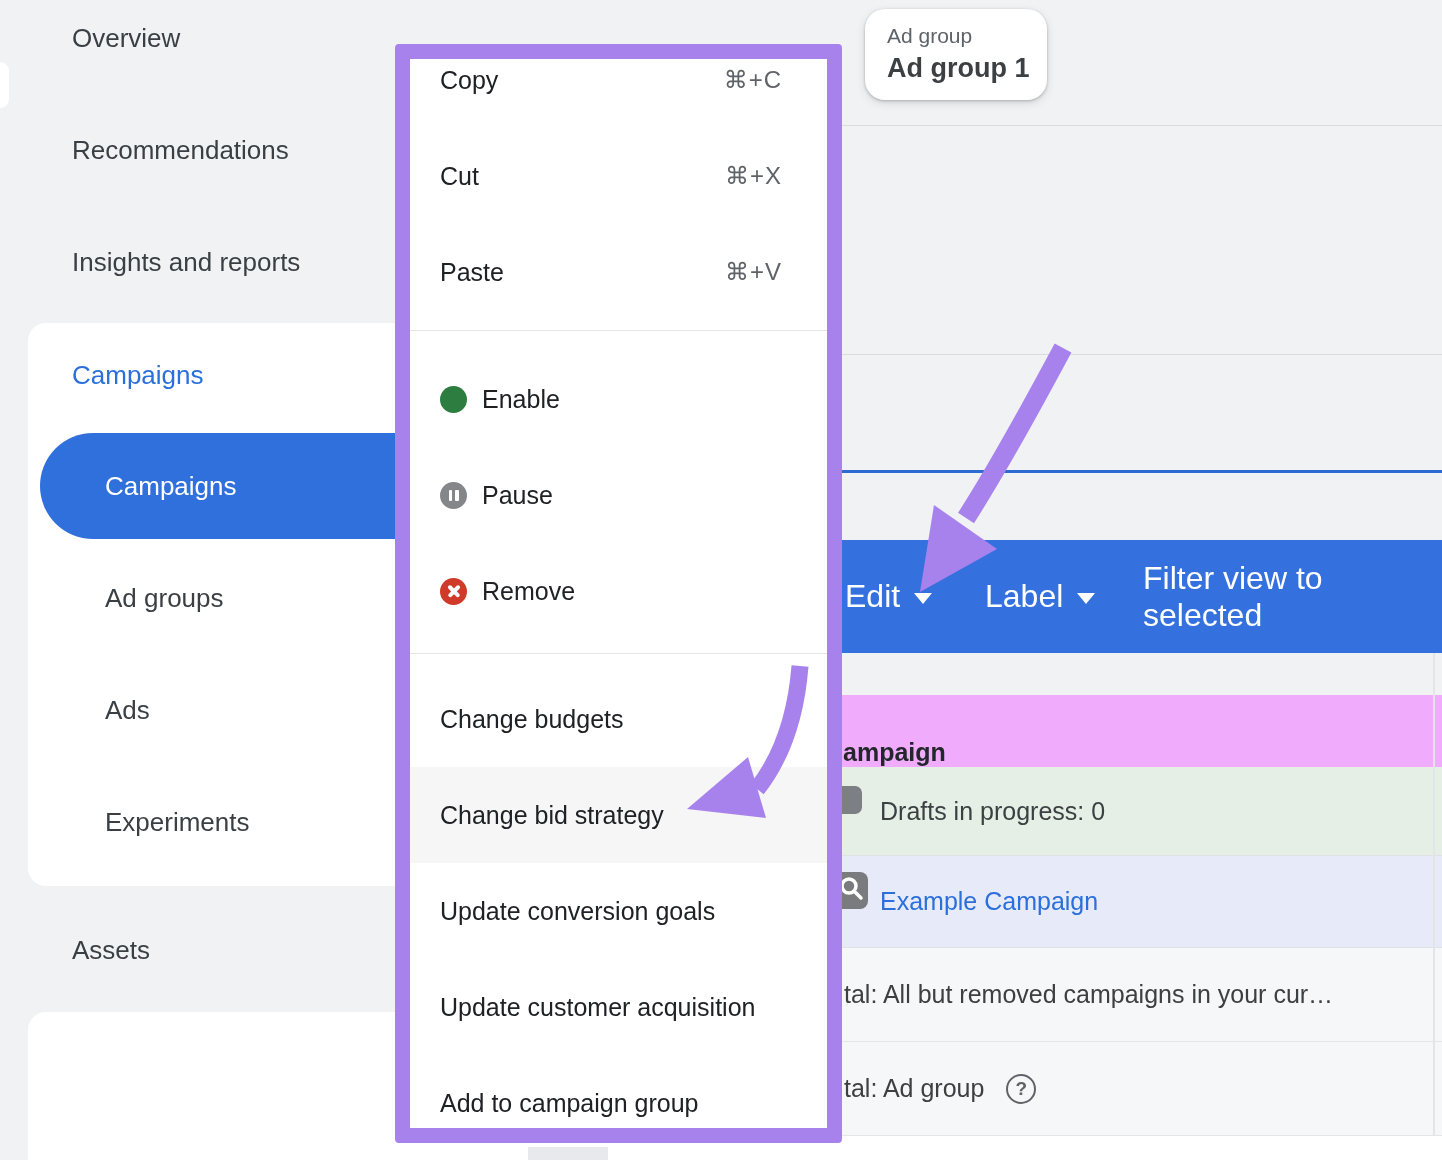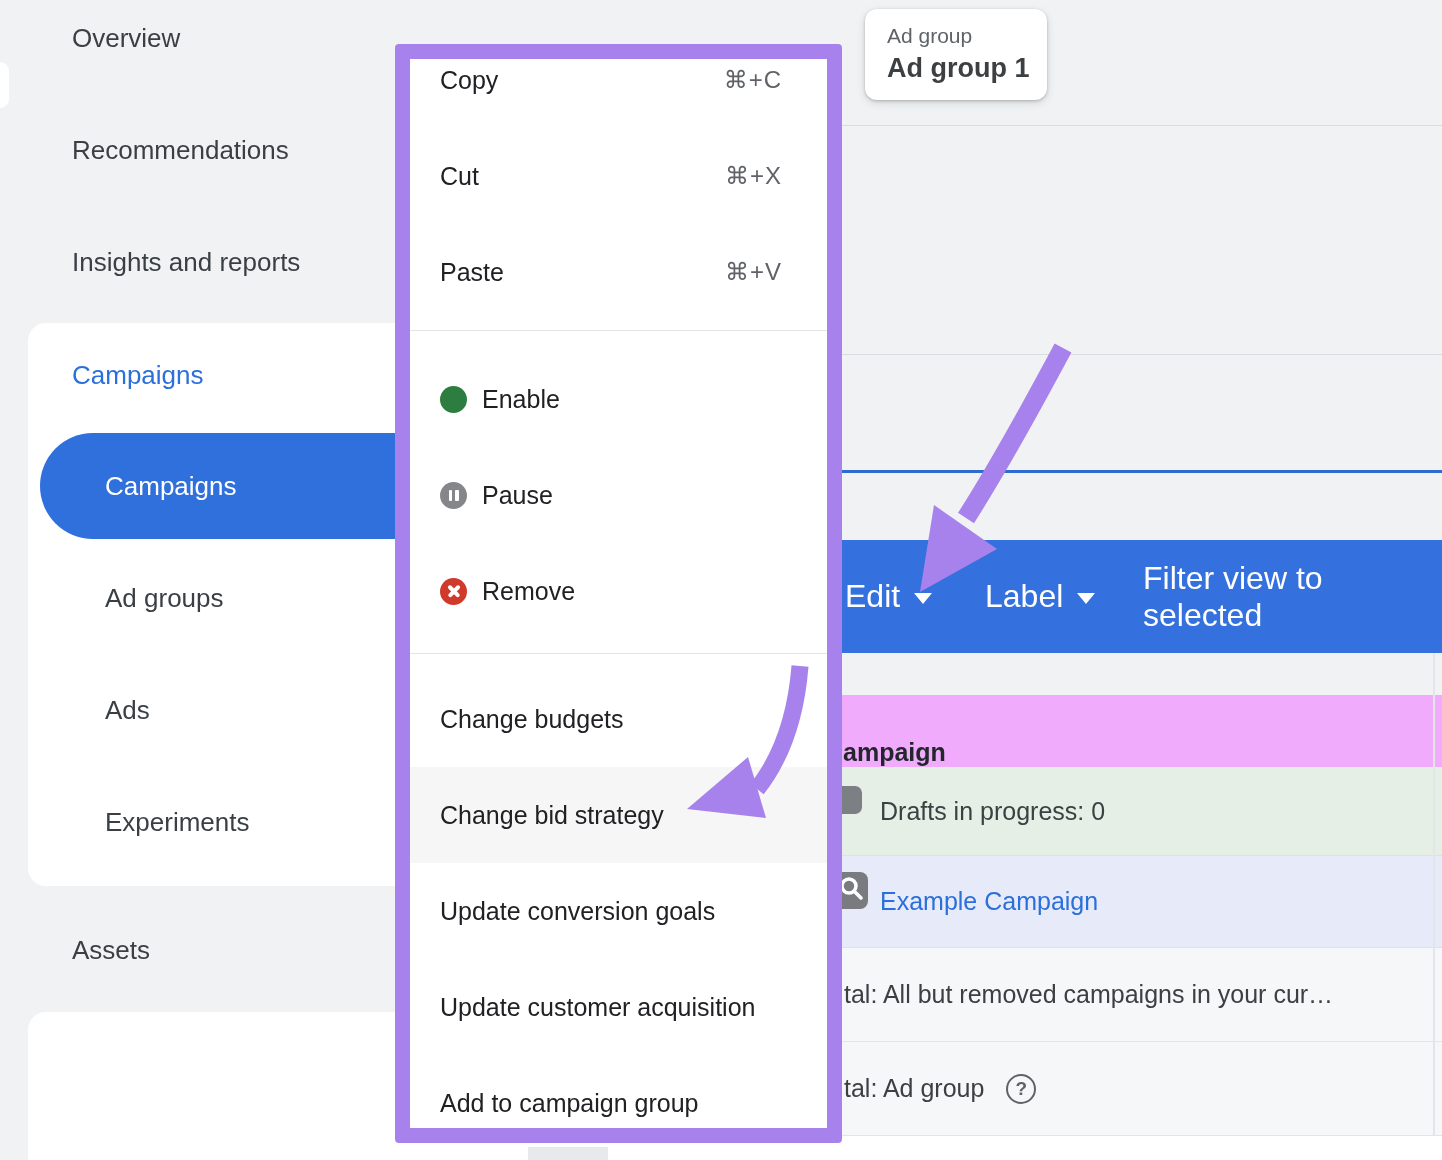--- a/index.html
+++ b/index.html
@@ -88,21 +88,21 @@
   .sicon.pause{background:#848689;}
   .sicon.pause i{display:block;width:3.5px;height:11px;background:#fff;border-radius:1px;}
   .sicon.remove{background:#cf3a2b;}
   .sicon.remove::before,.sicon.remove::after{
     content:"";position:absolute;left:50%;top:50%;width:15px;height:3.5px;background:#fff;border-radius:2px;
   }
   .sicon.remove::before{transform:translate(-50%,-50%) rotate(45deg);}
   .sicon.remove::after{transform:translate(-50%,-50%) rotate(-45deg);}
   
   .tooltip{
-    position:absolute;left:865px;top:9px;width:182px;height:91px;background:#fff;border-radius:12px;
+    position:absolute;left:865px;top:9px;width:182px;height:91px;background:#fff;border-radius:20px;
     box-shadow:0 1px 3px rgba(60,64,67,.3),0 3px 8px rgba(60,64,67,.15);
     padding:13px 0 0 22px;box-sizing:border-box;z-index:40;
   }
   .tt-label{font-size:21px;color:#5f6368;line-height:28px;}
   .tt-value{font-size:27px;color:#3c4043;font-weight:bold;line-height:36px;}
   
   .arrows{position:absolute;left:0;top:0;z-index:50;pointer-events:none;}
 </style>
 </head>
 <body>

